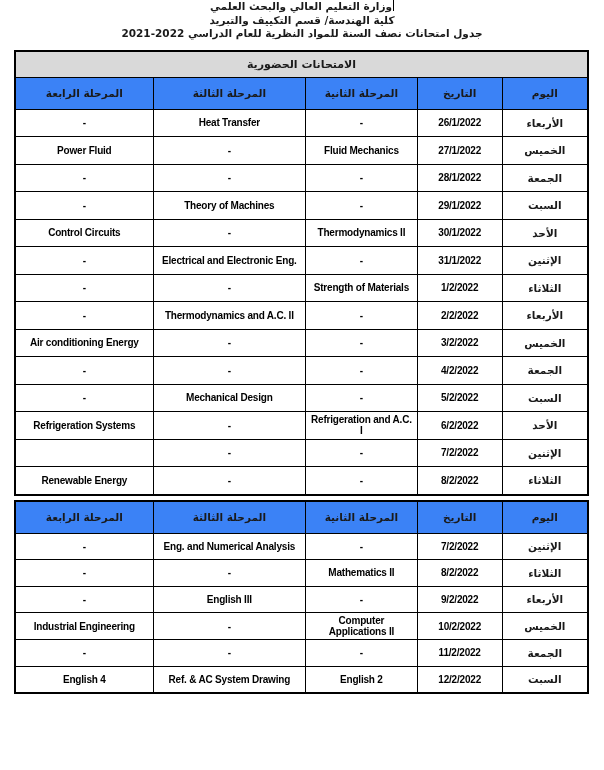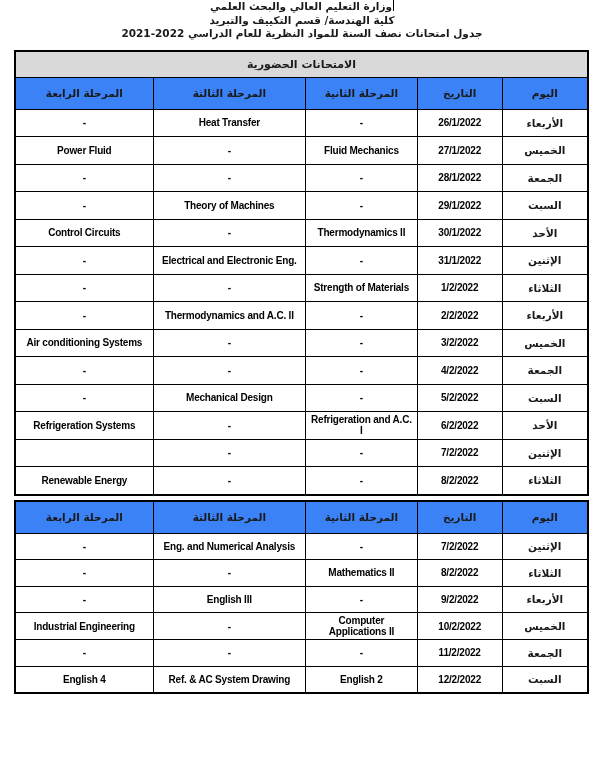--- a/index.html
+++ b/index.html
@@ -137,21 +137,21 @@
           <td class="en">2/2/2022</td>
           <td class="en">-</td>
           <td class="en">Thermodynamics and A.C. II</td>
           <td class="en">-</td>
         </tr>
         <tr>
           <td class="ar">الخميس</td>
           <td class="en">3/2/2022</td>
           <td class="en">-</td>
           <td class="en">-</td>
-          <td class="en">Air conditioning Systems</td>
+          <td class="en">Air conditioning Energy</td>
         </tr>
         <tr>
           <td class="ar">الجمعة</td>
           <td class="en">4/2/2022</td>
           <td class="en">-</td>
           <td class="en">-</td>
           <td class="en">-</td>
         </tr>
         <tr>
           <td class="ar">السبت</td>

